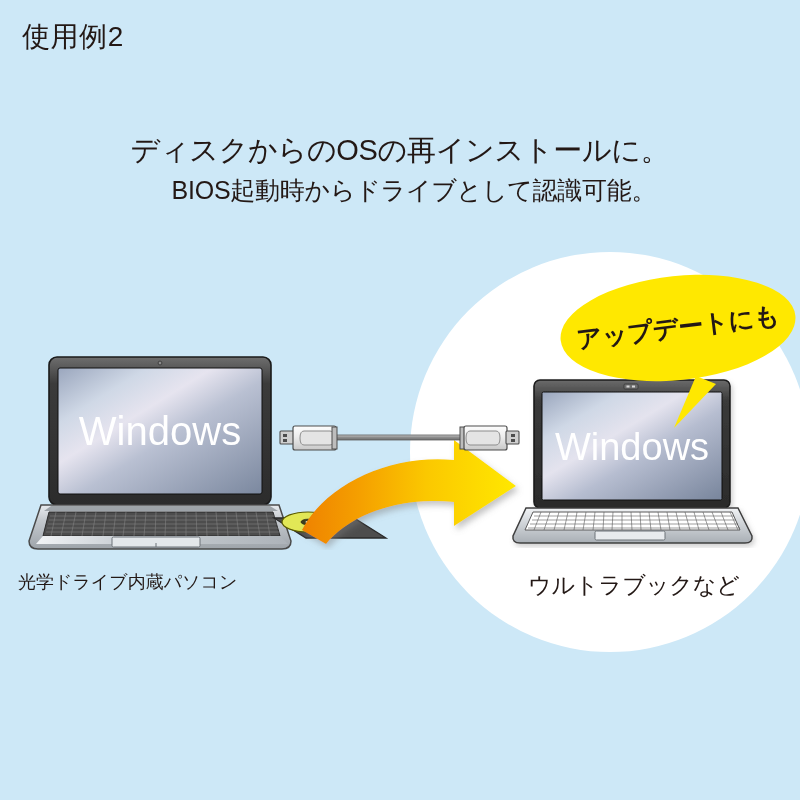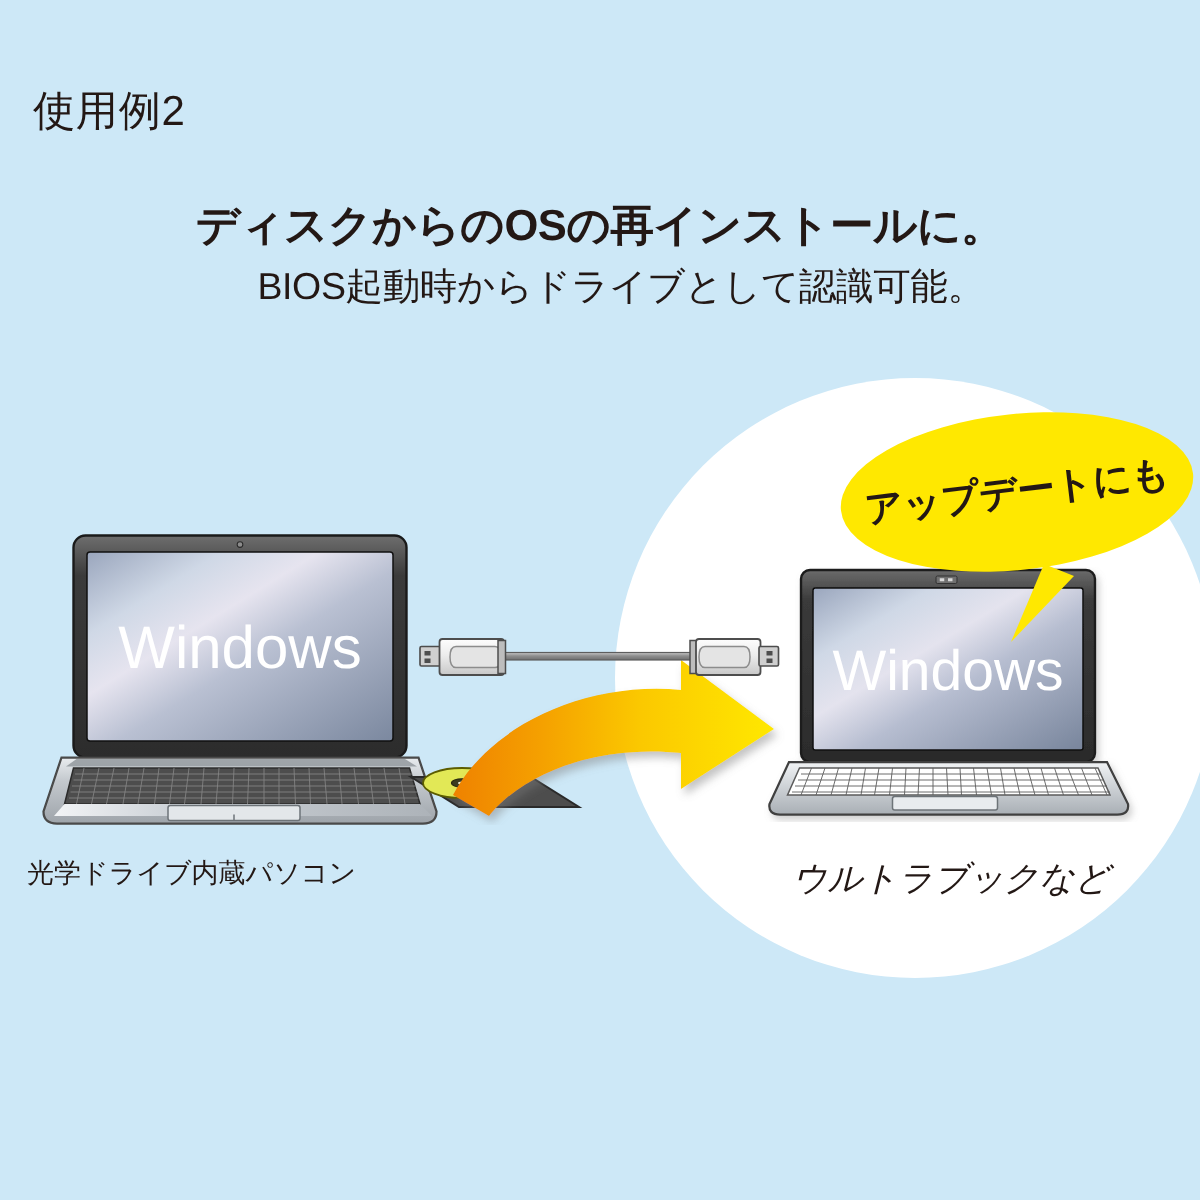--- a/index.html
+++ b/index.html
@@ -22,29 +22,28 @@
     background: #ffffff;
   }
   
   .usecase-label {
     position: absolute;
     left: 22px; top: 18px;
     font-size: 28px;
     color: #231815;
     letter-spacing: 0.02em;
     white-space: nowrap;
-    margin-top: 37px;
   }
   .headline {
     position: absolute;
     left: 0; top: 131px;
     width: 800px;
     text-align: center;
     font-size: 29px;
-    font-weight: bold;
+    font-weight: normal;
     color: #231815;
     letter-spacing: -0.01em;
     white-space: nowrap;
   }
   .subheadline {
     position: absolute;
     left: 0; top: 174px;
     width: 800px;
     text-align: center;
     font-size: 25px;
@@ -59,21 +58,20 @@
     font-size: 18px;
     color: #231815;
     white-space: nowrap;
   }
   .caption-right {
     position: absolute;
     left: 528px; top: 570px;
     font-size: 23px;
     color: #231815;
     white-space: nowrap;
-    font-style: italic;
   }
   
   .bubble-wrap {
     position: absolute;
     left: 556px; top: 272px;
     width: 244px; height: 160px;
   }
   .bubble-text {
     position: absolute;
     left: 0; top: 0;

